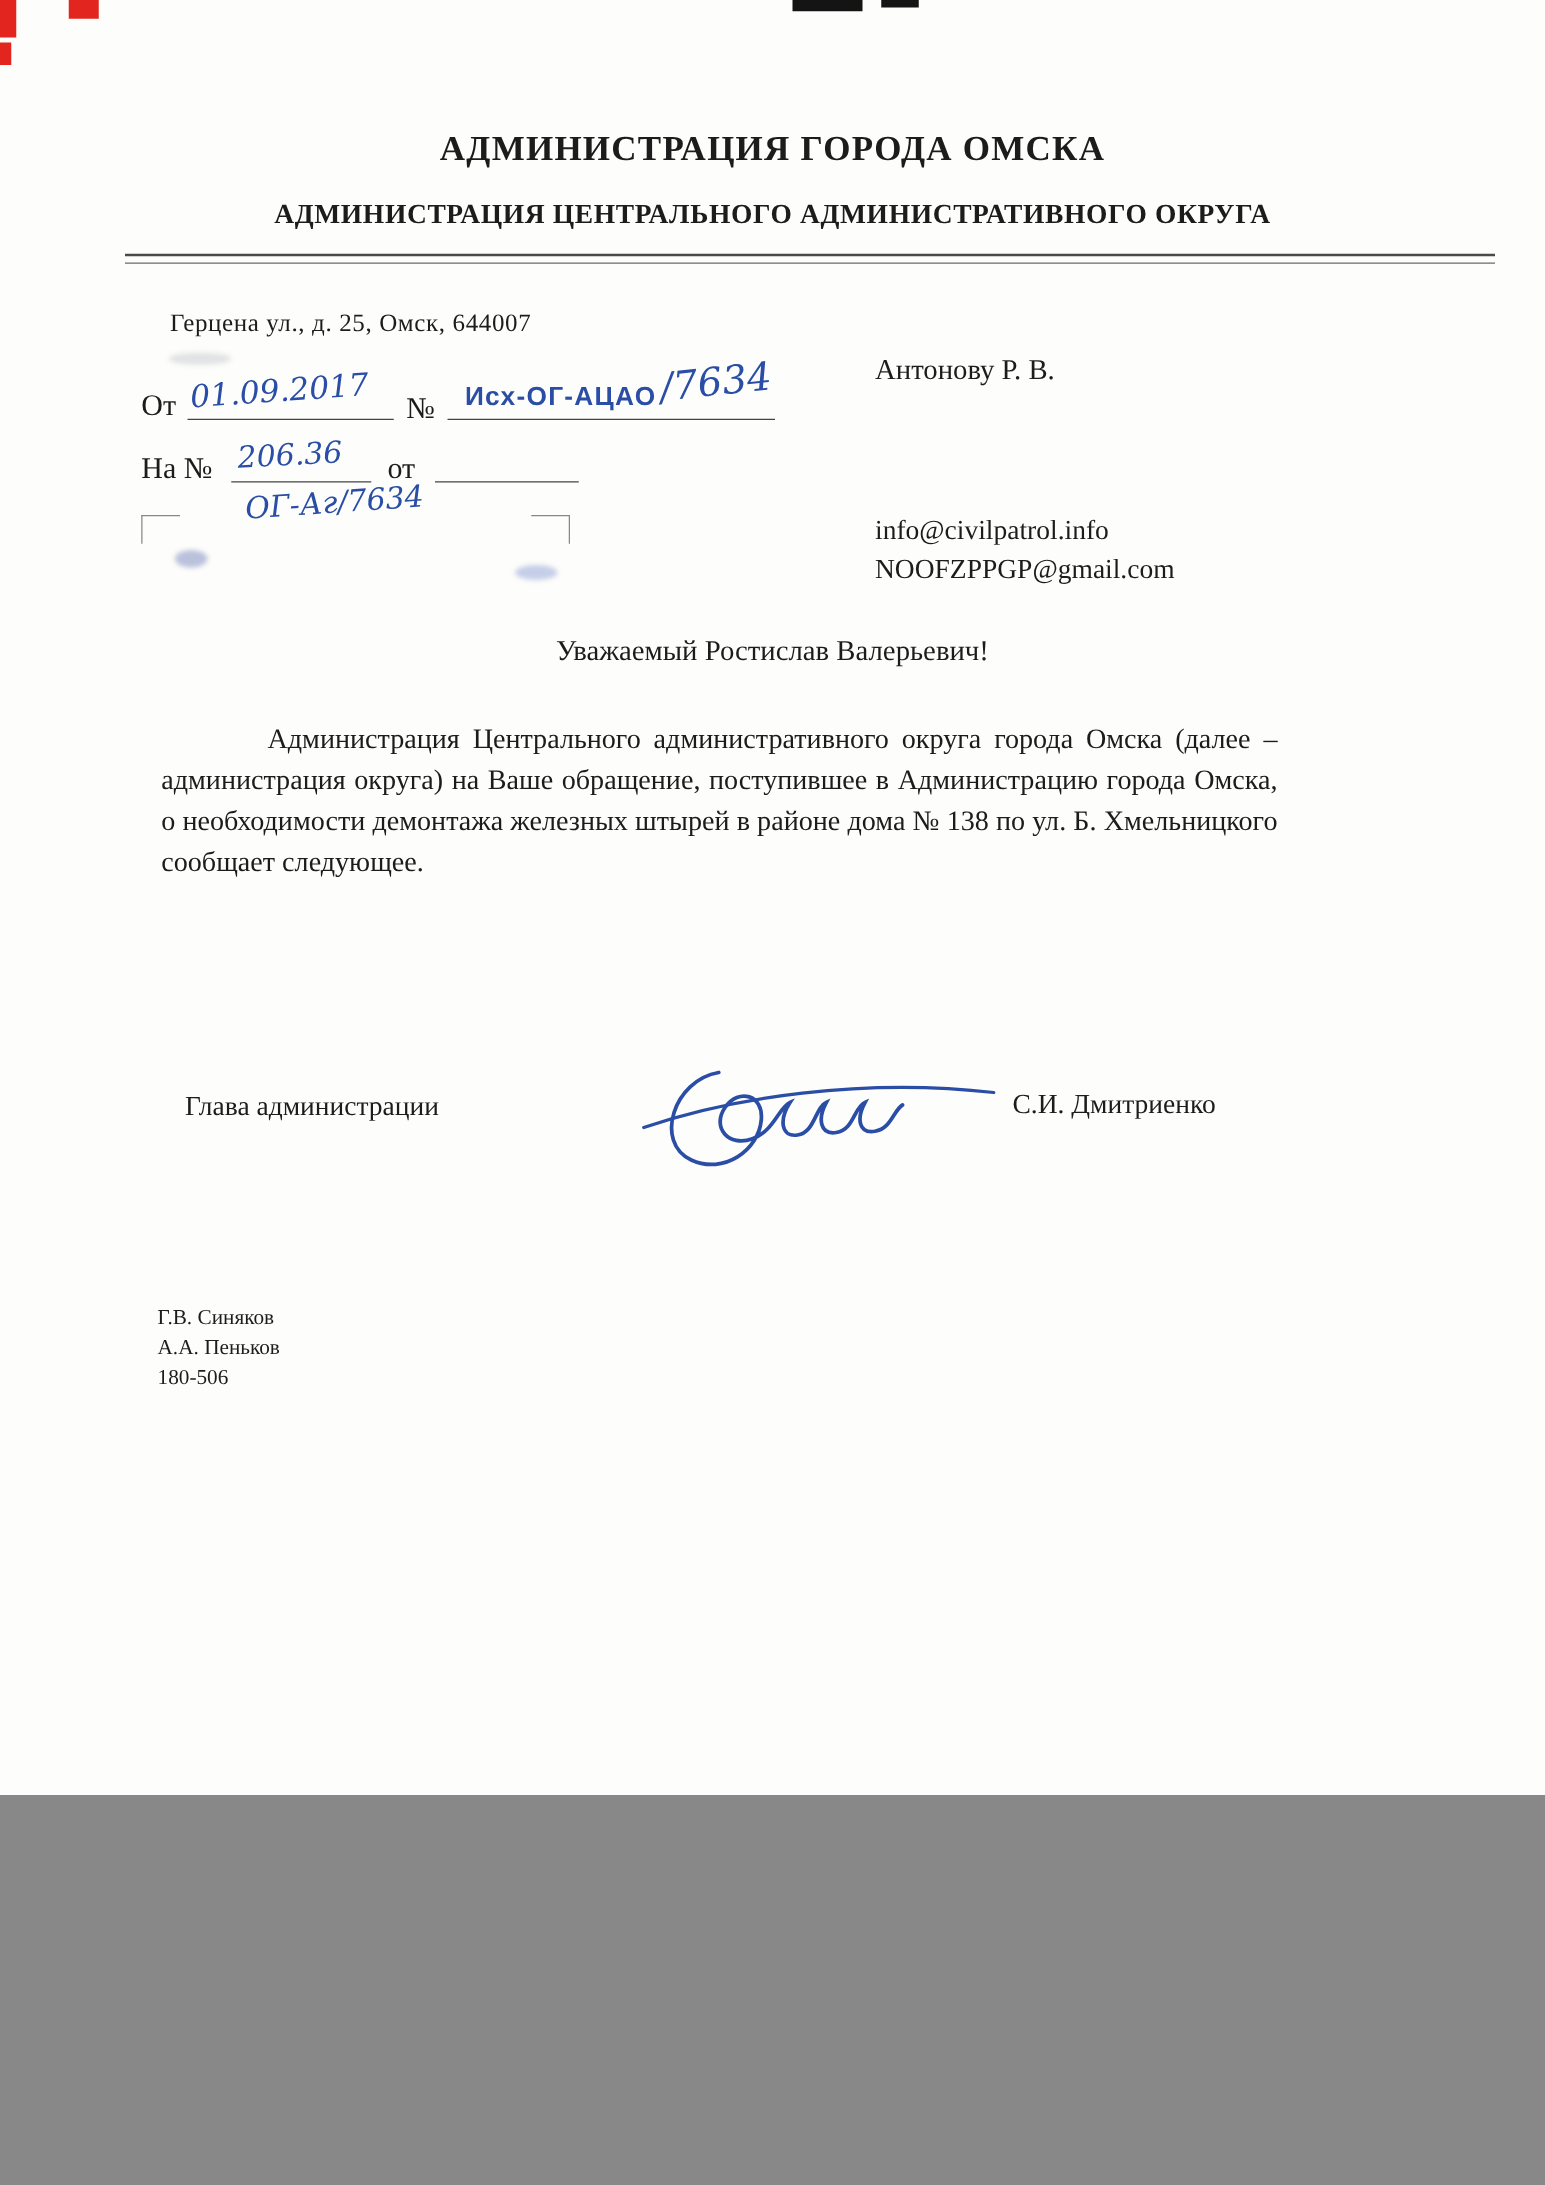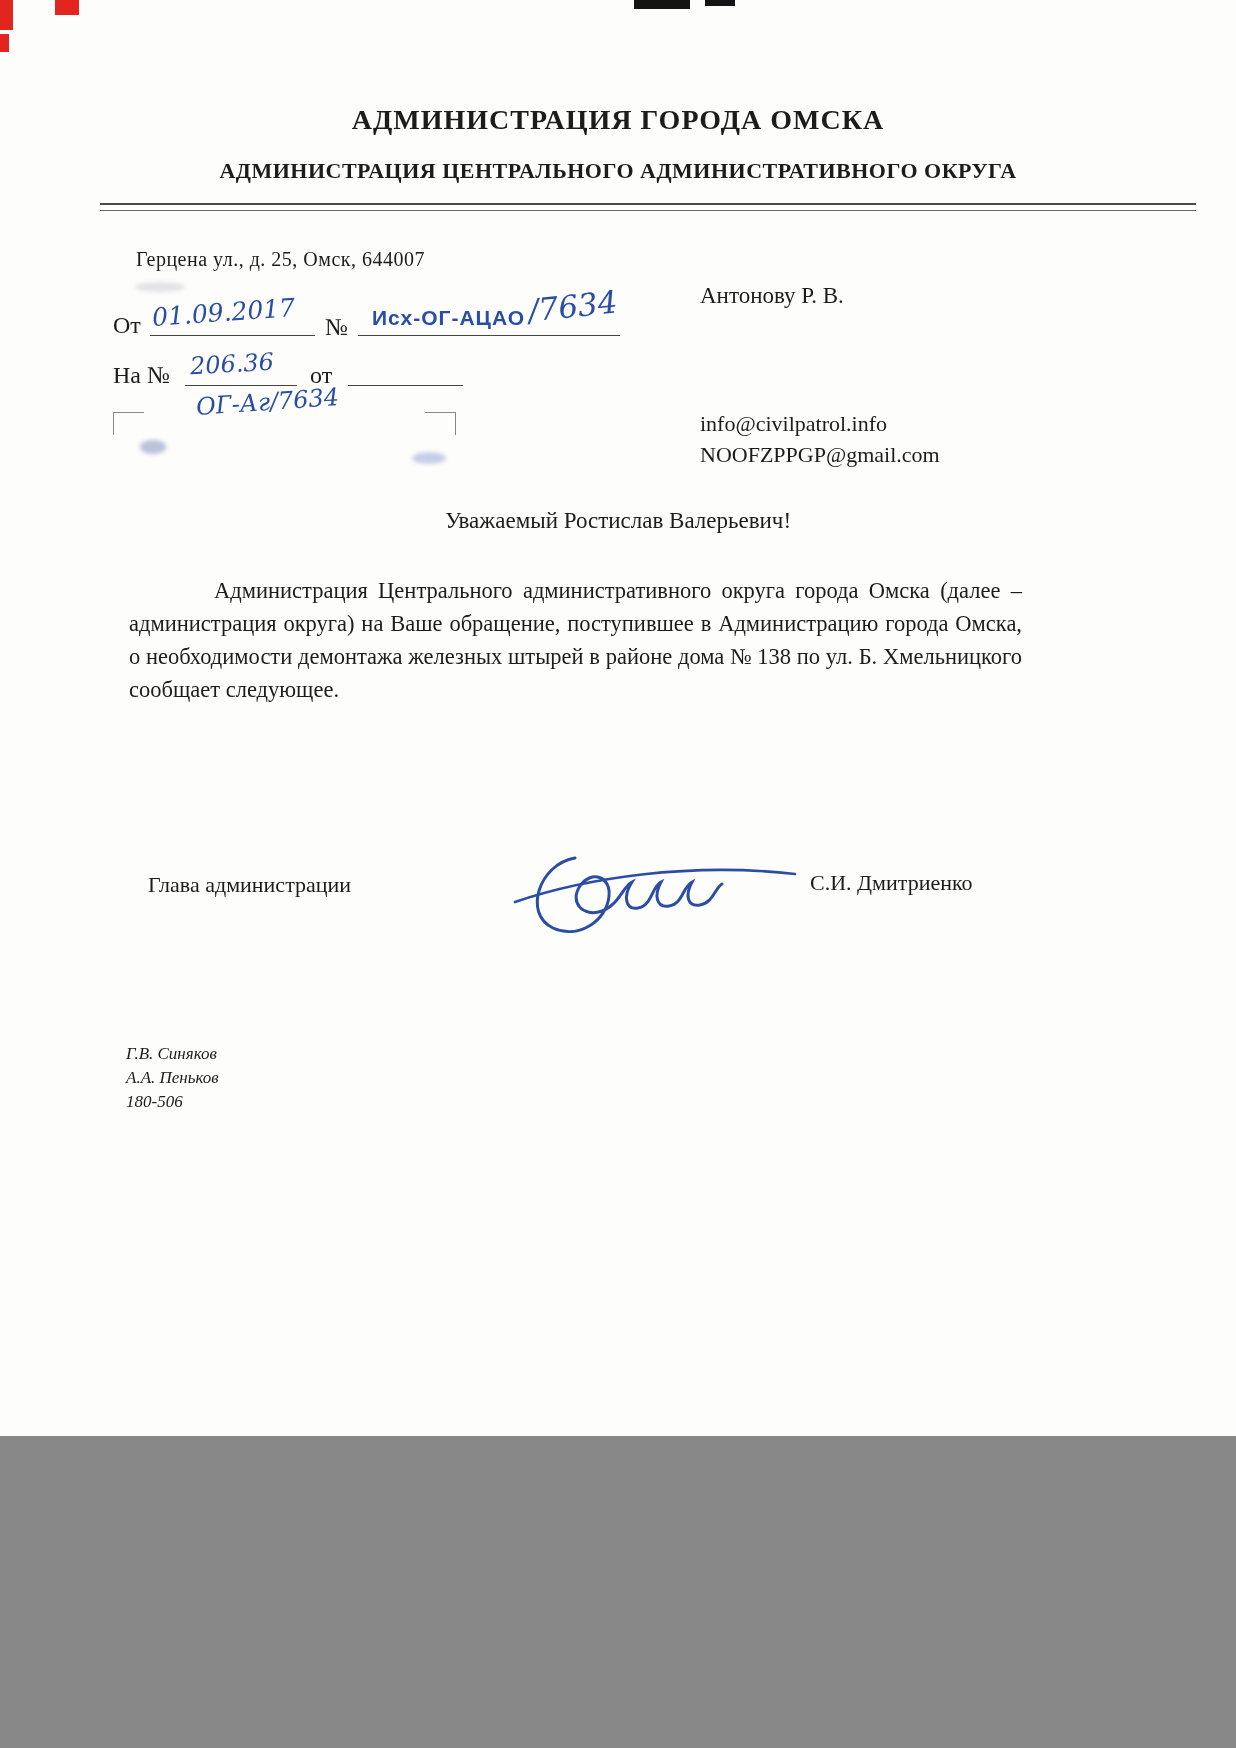--- a/index.html
+++ b/index.html
@@ -50,21 +50,21 @@
   .body-text {
     position:absolute; top:558px; left:113px; width:925px;
     font-size:22.5px; line-height:33px; text-align:justify;
   }
   .body-text p { margin:16px; text-indent:85px; }
   
   .sig-title { position:absolute; top:872px; left:148px; font-size:22px; }
   .sig-name  { position:absolute; top:870px; left:810px; font-size:22px; }
   .sig-svg   { position:absolute; top:832px; left:505px; }
   
-  .footer { position:absolute; top:1042px; left:126px; font-size:17px; line-height:24px;font-style:italic; }
+  .footer { position:absolute; top:1042px; left:126px; font-size:17px; line-height:24px; }
   
   .artifact { position:absolute; }
   .red { background:#e2251e; }
   .blk { background:#141414; }
   .smudge { border-radius:50%; filter:blur(2px); }
 </style>
 </head>
 <body>
 
 <div class="page">

